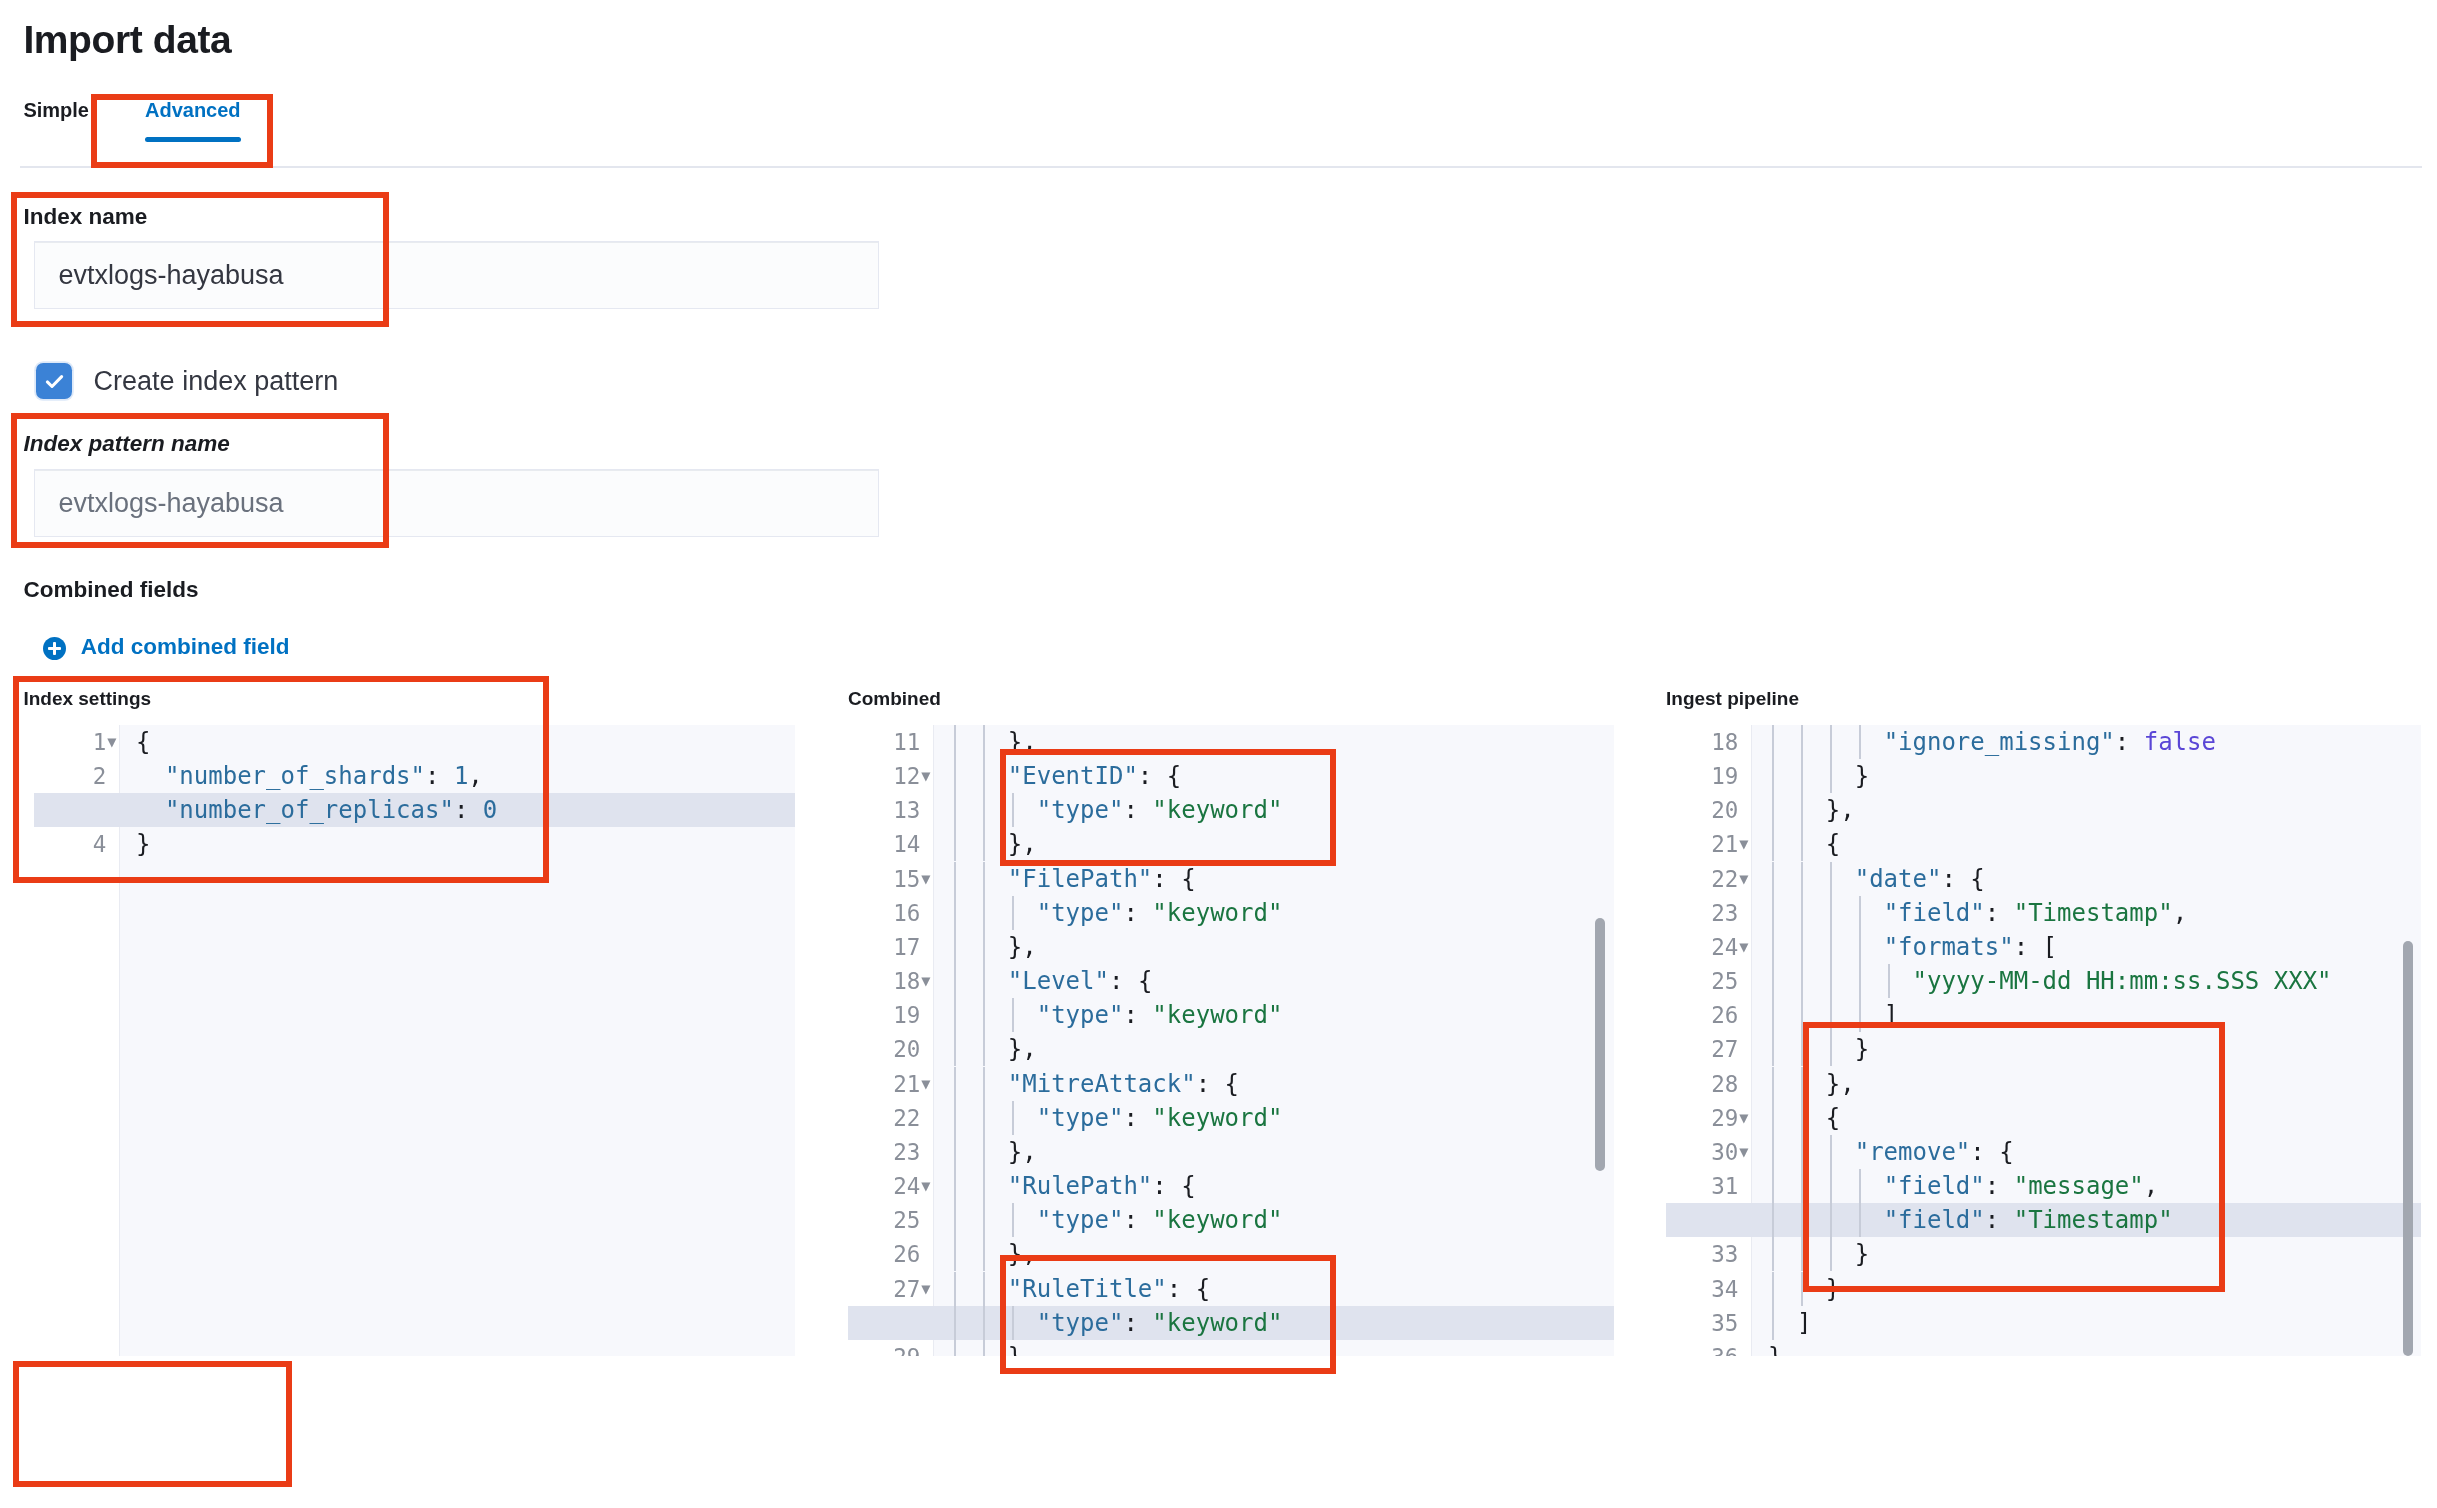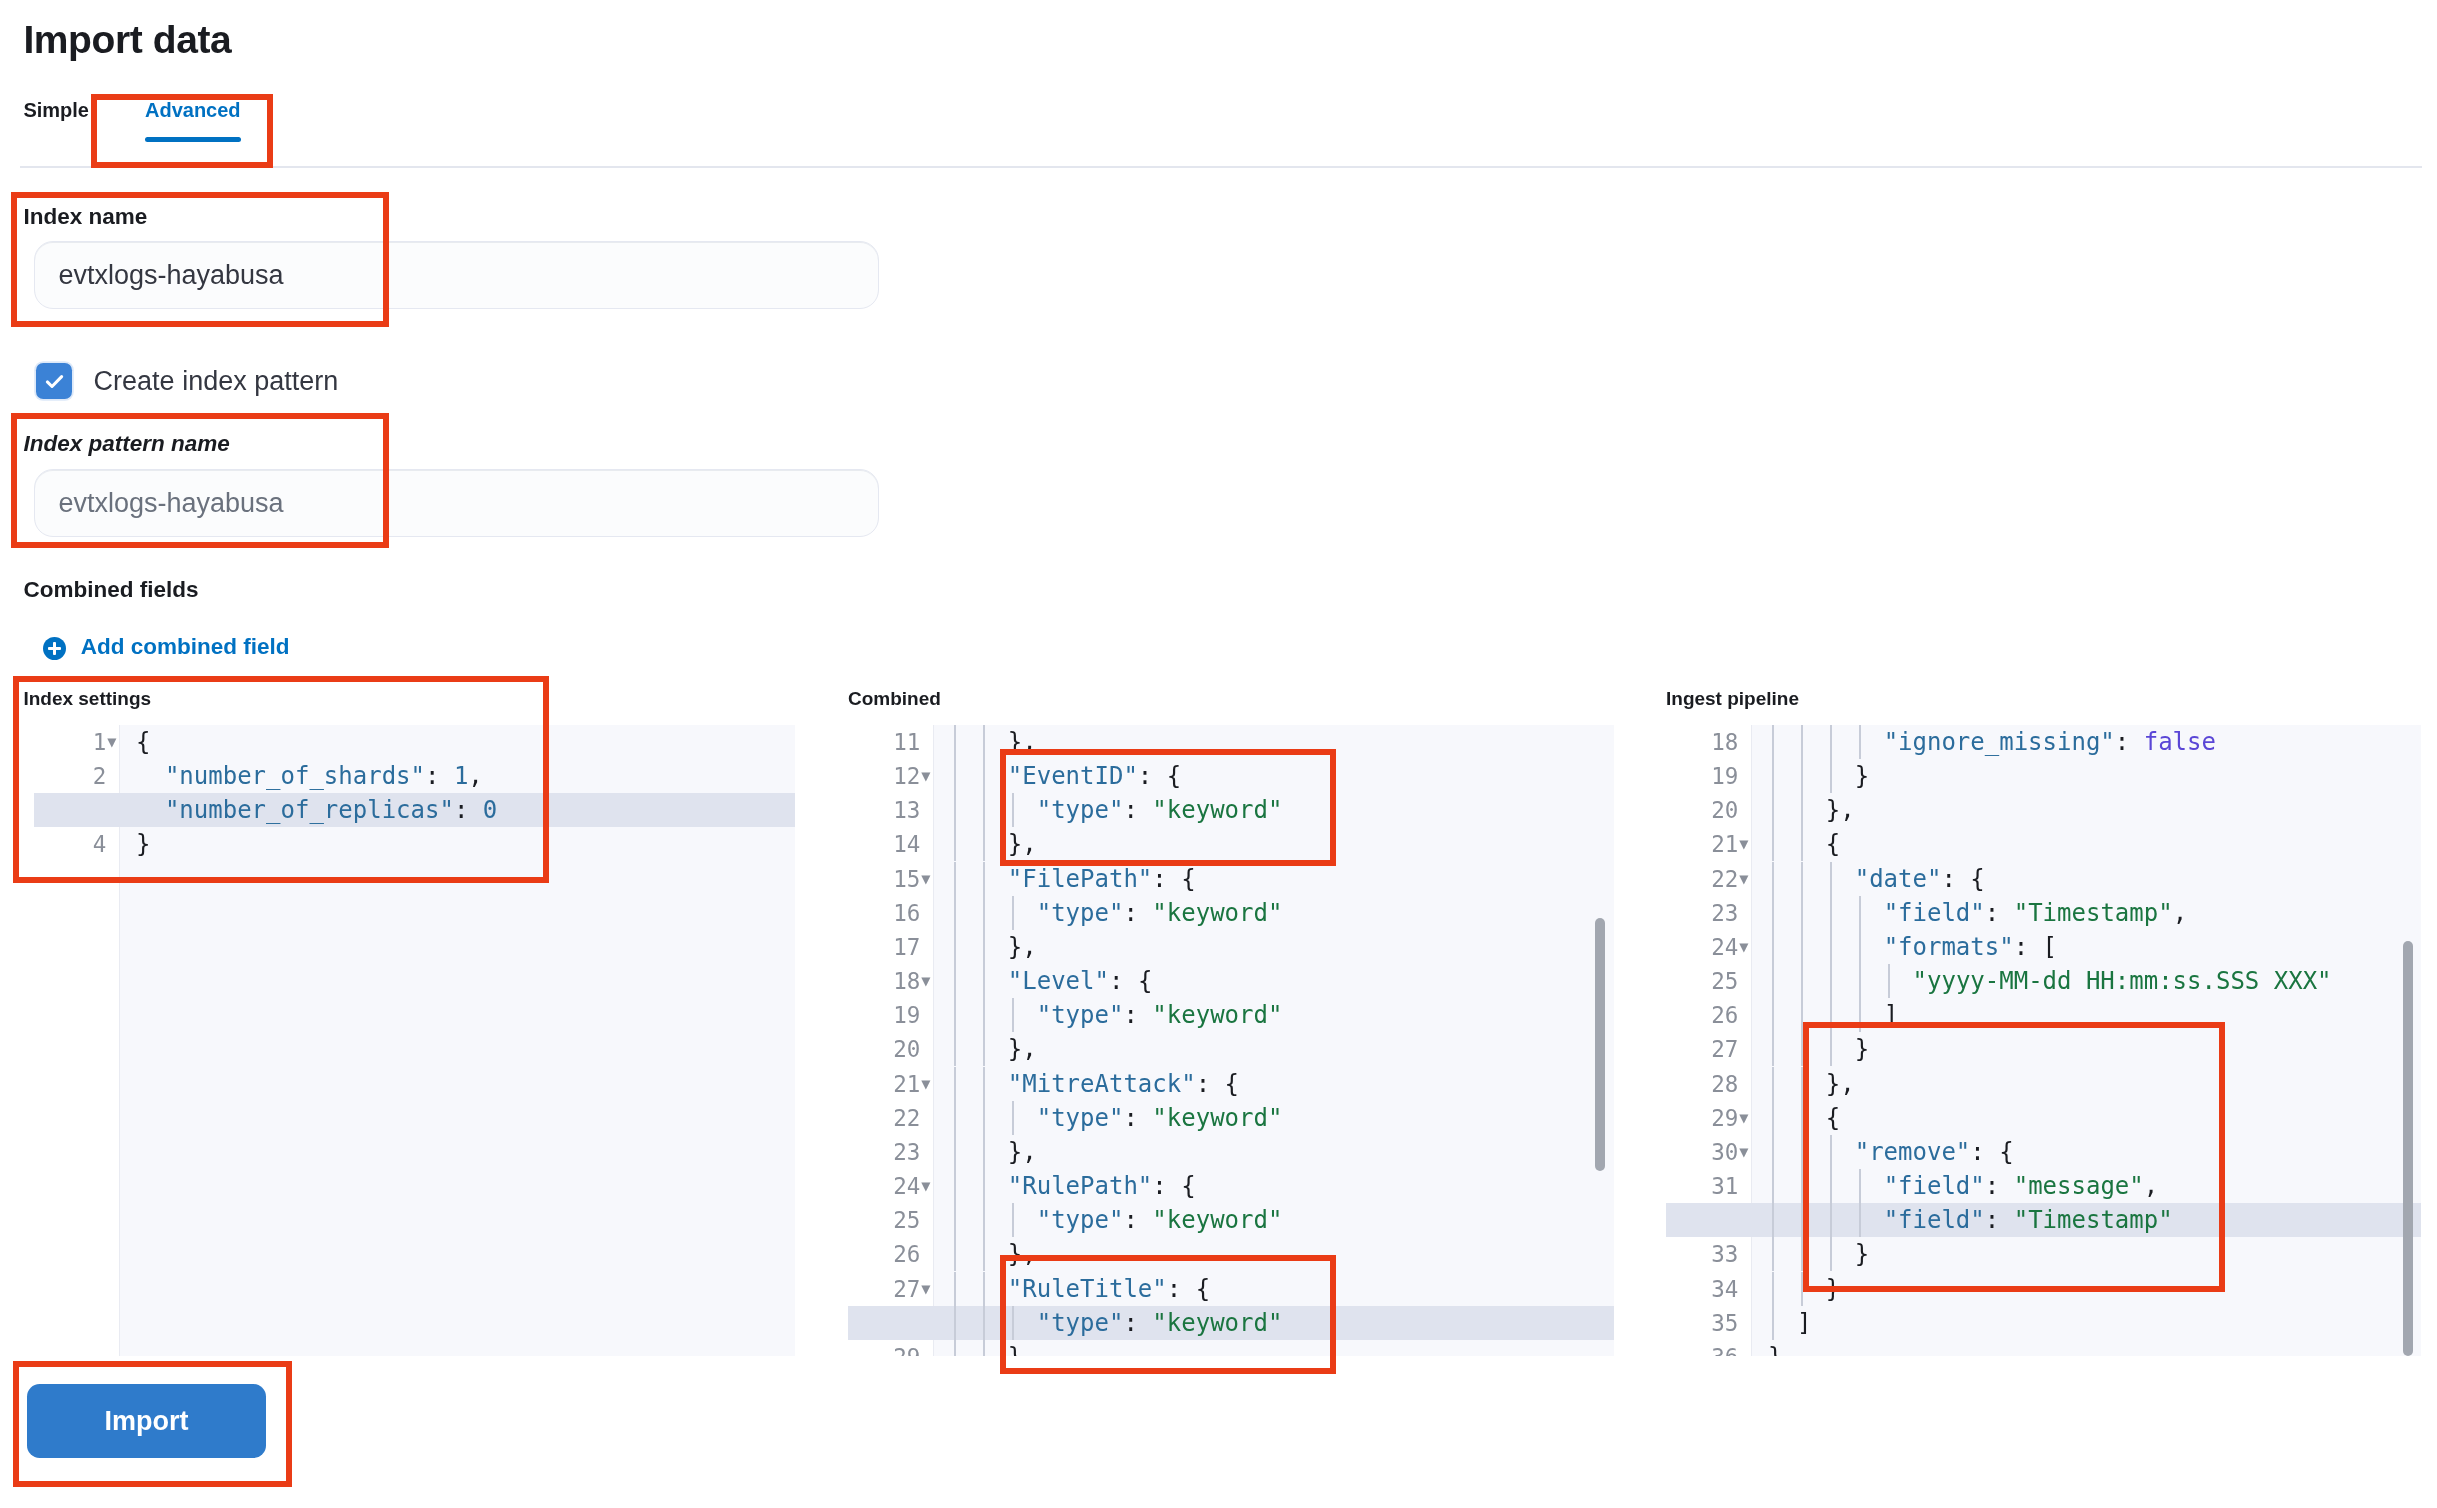--- a/index.html
+++ b/index.html
@@ -35,21 +35,21 @@
     position: absolute; left: 20px; top: 166px; width: 2402px; height: 1.8px;
     background: #e3e6ee;
   }
 
   
   .field-label {
     position: absolute; font-size: 22.5px; font-weight: bold; color: #1a1c21;
   }
   .text-input {
     position: absolute; height: 68px; background: #fbfcfd;
-    border: 0.9px solid #e5e8f1; border-radius: 19px;
+    border: 0.9px solid #e5e8f1; border-radius: 0;
     display: flex; align-items: center; padding-left: 23.4px;
     font-size: 27px; color: #343741;
     box-shadow: 0 0.9px 0 0 rgba(152,162,179,0.18) inset;
   }
   .text-input.placeholder { color: #6a717d; }
 
   
   .cb-row { position: absolute; left: 36px; top: 363px; display: flex; align-items: center; }
   .cb-box {
     width: 36px; height: 36px; border-radius: 7.2px; background: #3b82d6;
@@ -387,21 +387,20 @@
         <div class="ind" style="left: 49px; top: 547px;"></div>
         <div class="cl" style="top: 547px; padding-left: 16px;"><span class="p"> </span><span class="p"> </span><span class="p"> </span><span class="p"> </span><span class="p">}</span></div>
         <div class="ind" style="left: 20px; top: 581px;"></div>
         <div class="cl" style="top: 581px; padding-left: 16px;"><span class="p"> </span><span class="p"> </span><span class="p">]</span></div>
         <div class="cl" style="top: 615px; padding-left: 16px;"><span class="p">}</span></div>
       </div>
     <div class="sbar" style="right:8px; top:216px; height:415px;"></div>
   <div class="row-hl-g" style="top: 478px;"></div>
     </div>
 
-  <button class="import-btn">Import</button>
 
   <div class="anno" style="left:91px; top:94px;  width:182px; height:74px;"></div>
   <div class="anno" style="left:10.8px;  top:192px;  width:378px; height:135px;"></div>
   <div class="anno" style="left:10.8px;  top:413px;  width:378px; height:135px;"></div>
   <div class="anno" style="left:12.6px;  top:676px;  width:536px; height:207px;"></div>
   <div class="anno" style="left:1000px;top:749px;  width:336px; height:117px;"></div>
   <div class="anno" style="left:1000px;top:1255px; width:336px; height:119px;"></div>
 
   <div class="anno" style="left:1803px;top:1022px; width:422px; height:270px;"></div>
   <div class="anno" style="left:12.6px;  top:1361px; width:279px; height:126px;"></div>

